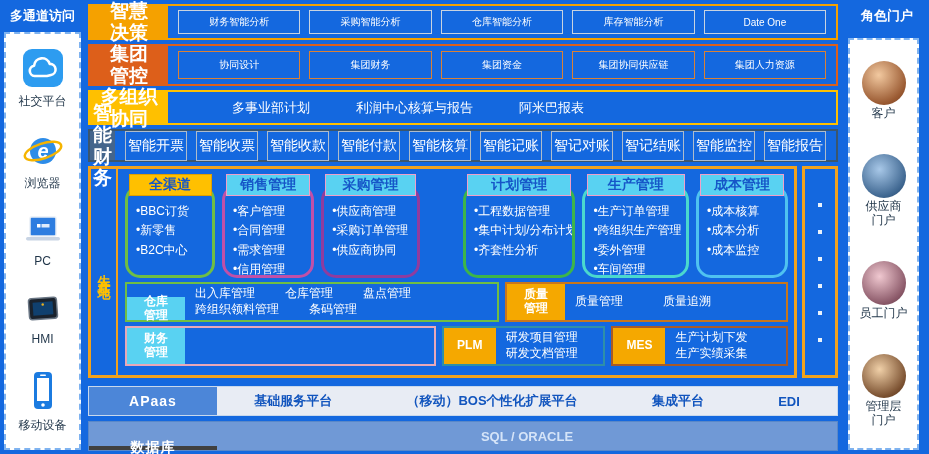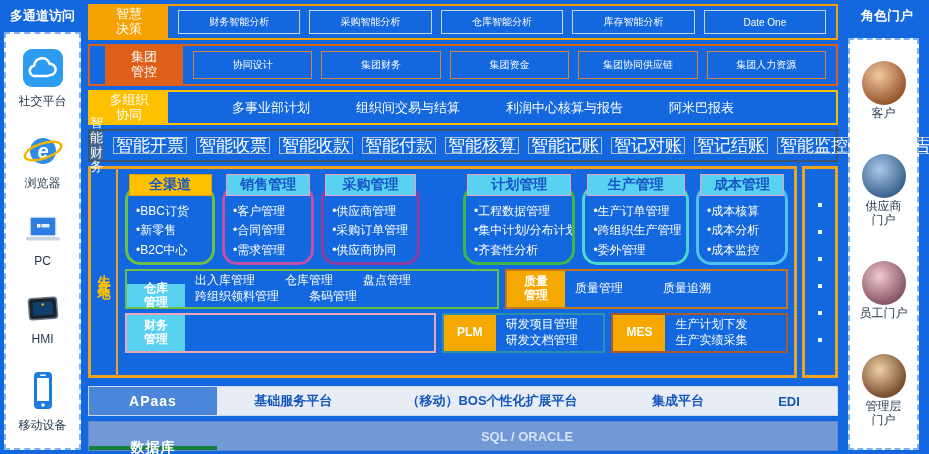--- a/index.html
+++ b/index.html
@@ -23,34 +23,34 @@
   .av2{background:radial-gradient(circle at 40% 35%,#F0C8D0,#8A5868 70%,#5A3848)}
   .av3{background:radial-gradient(circle at 40% 35%,#F0D0A8,#7A5030 70%,#4E3018)}
   
   #main{position:absolute;left:88px;top:0;width:750px;height:454px}
   .trow{position:absolute;left:0;width:750px;display:flex;border:2px solid}
   #row-smart-decision{top:4px;height:36px}
   #row-group-control{top:44px;height:42px}
   #row-multi-org-collab{top:90px;height:35px}
   #row-smart-finance{top:129px;height:33px}
   .rlabel{width:78px;display:flex;align-items:center;justify-content:center;color:#fff;
-          font-weight:normal;font-size:13px;text-align:center;line-height:1.15;white-space:pre-line}
+          font-weight:bold;font-size:19px;text-align:center;line-height:1.15;white-space:pre-line}
   .ritems{flex:1;display:flex;align-items:center;padding:0 10px;gap:9px}
   .btn{flex:1;display:flex;align-items:center;justify-content:center;color:#fff;font-size:10px;
        border:1px solid;height:24px;white-space:nowrap;cursor:pointer}
   #row-group-control .btn{height:28px}
-  #row-smart-finance .btn{font-size:17px;height:17px;padding:0 2px}
+  #row-smart-finance .btn{font-size:14px;height:30px;padding:0 2px}
   .txtitem{color:#fff;font-size:13px;white-space:nowrap;cursor:pointer}
   #row-multi-org-collab .ritems{gap:46px;padding-left:64px;justify-content:flex-start}
   
   .pbox{position:absolute;left:0;top:166px;width:709px;height:212px;border:3px solid #F2A21C;display:flex}
   .pside{width:27px;border-right:2px solid #F2A21C;display:flex;align-items:center;justify-content:center}
   .pside span{writing-mode:vertical-rl;text-orientation:upright;color:#FFC000;font-weight:bold;
               font-size:13px;letter-spacing:4px}
-  .pcontent{flex:1;display:flex;flex-direction:column;padding:5px 6px 22px 7px;gap:4px;min-width:0}
+  .pcontent{flex:1;display:flex;flex-direction:column;padding:5px 6px 9px 7px;gap:4px;min-width:0}
   .pcols{flex:1;display:flex;gap:7px;min-height:0}
   .pcol{display:flex;flex-direction:column;min-width:0}
   .pcol-title{align-self:center;width:92%;margin-bottom:-11px;z-index:2;color:#1656C8;font-weight:bold;
               font-size:14px;text-align:center;padding:1px 0;border:1px solid #F0A0C8;white-space:nowrap}
   .pcol-body{flex:1;border:3px solid;border-radius:15px;padding:15px 6px 4px 8px;display:flex;
              flex-direction:column;gap:2px;overflow:hidden}
   .mi{color:#fff;font-size:12px;white-space:nowrap;cursor:pointer;line-height:1.45}
   .pband{height:40px;display:flex;gap:6px}
   .bblock{border:2px solid;display:flex;min-width:0}
   .blabel{width:58px;display:flex;align-items:center;justify-content:center;color:#fff;font-weight:bold;
@@ -241,37 +241,36 @@
         <div class="rlabel" style="background: rgb(245, 161, 0);">智慧
 决策</div>
         <div class="ritems">
           <div class="btn" style="border-color: rgb(201, 211, 224);">财务智能分析</div>
           <div class="btn" style="border-color: rgb(201, 211, 224);">采购智能分析</div>
           <div class="btn" style="border-color: rgb(201, 211, 224);">仓库智能分析</div>
           <div class="btn" style="border-color: rgb(201, 211, 224);">库存智能分析</div>
           <div class="btn" style="border-color: rgb(201, 211, 224);">Date One</div>
         </div>
       </div>
-      <div class="trow" id="row-group-control" style="border-color: rgb(221, 95, 26); padding-left: 15px;">
+      <div class="trow" id="row-group-control" style="border-color: rgb(221, 95, 26);">
         <div class="rlabel" style="background: rgb(221, 95, 26);">集团
 管控</div>
         <div class="ritems">
           <div class="btn" style="border-color: rgb(217, 129, 54);">协同设计</div>
           <div class="btn" style="border-color: rgb(217, 129, 54);">集团财务</div>
           <div class="btn" style="border-color: rgb(217, 129, 54);">集团资金</div>
           <div class="btn" style="border-color: rgb(217, 129, 54);">集团协同供应链</div>
           <div class="btn" style="border-color: rgb(217, 129, 54);">集团人力资源</div>
         </div>
       </div>
       <div class="trow" id="row-multi-org-collab" style="border-color: rgb(255, 192, 0);">
         <div class="rlabel" style="background: rgb(255, 192, 0);">多组织
 协同</div>
         <div class="ritems">
           <span class="txtitem">多事业部计划</span>
-          <span class="txtitem">组织间交易与结算</span>
           <span class="txtitem">利润中心核算与报告</span>
           <span class="txtitem">阿米巴报表</span>
         </div>
       </div>
       <div class="trow" id="row-smart-finance" style="border-color: rgb(58, 86, 110);">
         <div class="rlabel" style="background: rgb(68, 101, 140);">智能
 财务</div>
         <div class="ritems">
           <div class="btn" style="border-color: rgb(175, 188, 203);">智能开票</div>
           <div class="btn" style="border-color: rgb(175, 188, 203);">智能收票</div>
@@ -288,21 +287,21 @@
       <div class="platform" id="row-apaas" style="background: rgb(232, 236, 244);">
         <div class="plabel" style="background: rgb(76, 134, 216);">APaas</div>
         <div class="pitems" style="color: rgb(18, 85, 190);">
           <span>基础服务平台</span>
           <span>（移动）BOS个性化扩展平台</span>
           <span>集成平台</span>
           <span>EDI</span>
         </div>
       </div>
       <div class="platform" id="row-database" style="background: rgb(112, 153, 214);">
-        <div class="plabel" style="background: #15803d; margin-top: 24px;">数据库</div>
+        <div class="plabel" style="background: #404040; margin-top: 24px;">数据库</div>
         <div class="pitems" style="color: rgb(213, 228, 248); justify-content: center;">
           <span>SQL / ORACLE</span>
         </div>
       </div>
     </div>
 
   <div class="sidebar" id="right-sb">
     <div class="sb-title">角色门户</div>
     <div class="sb-panel" id="right-items">
         <div class="side-item">

